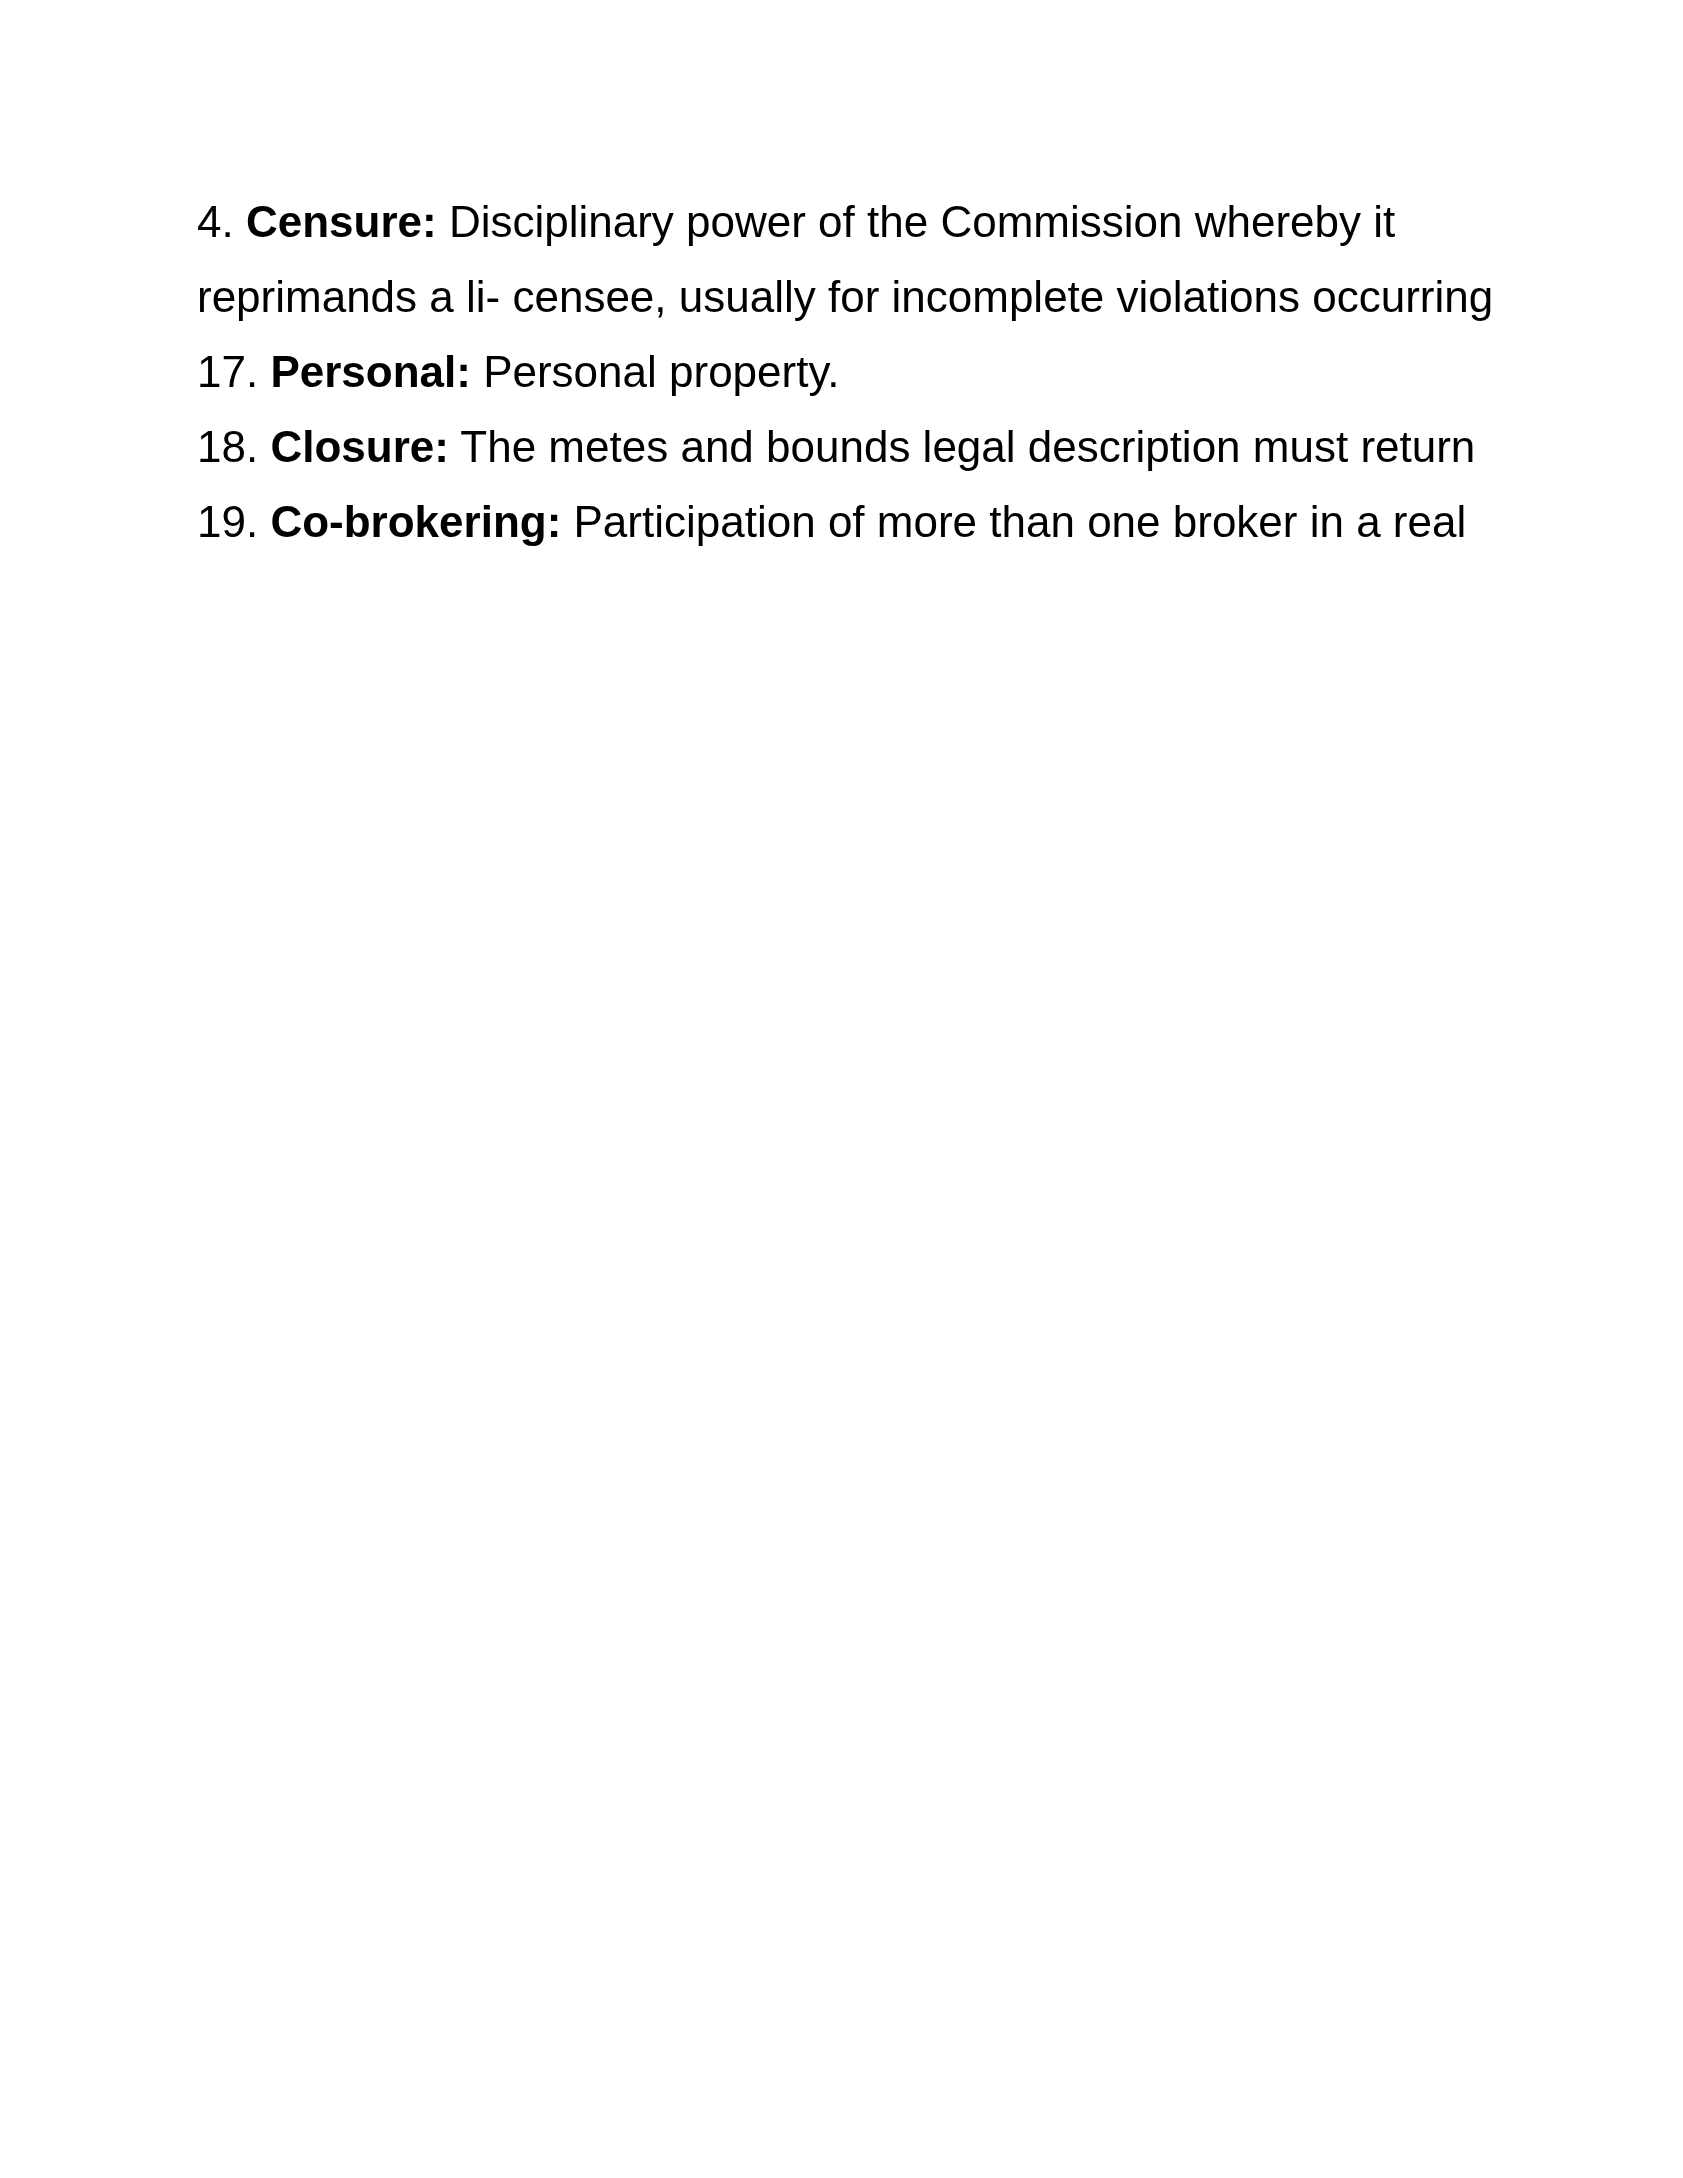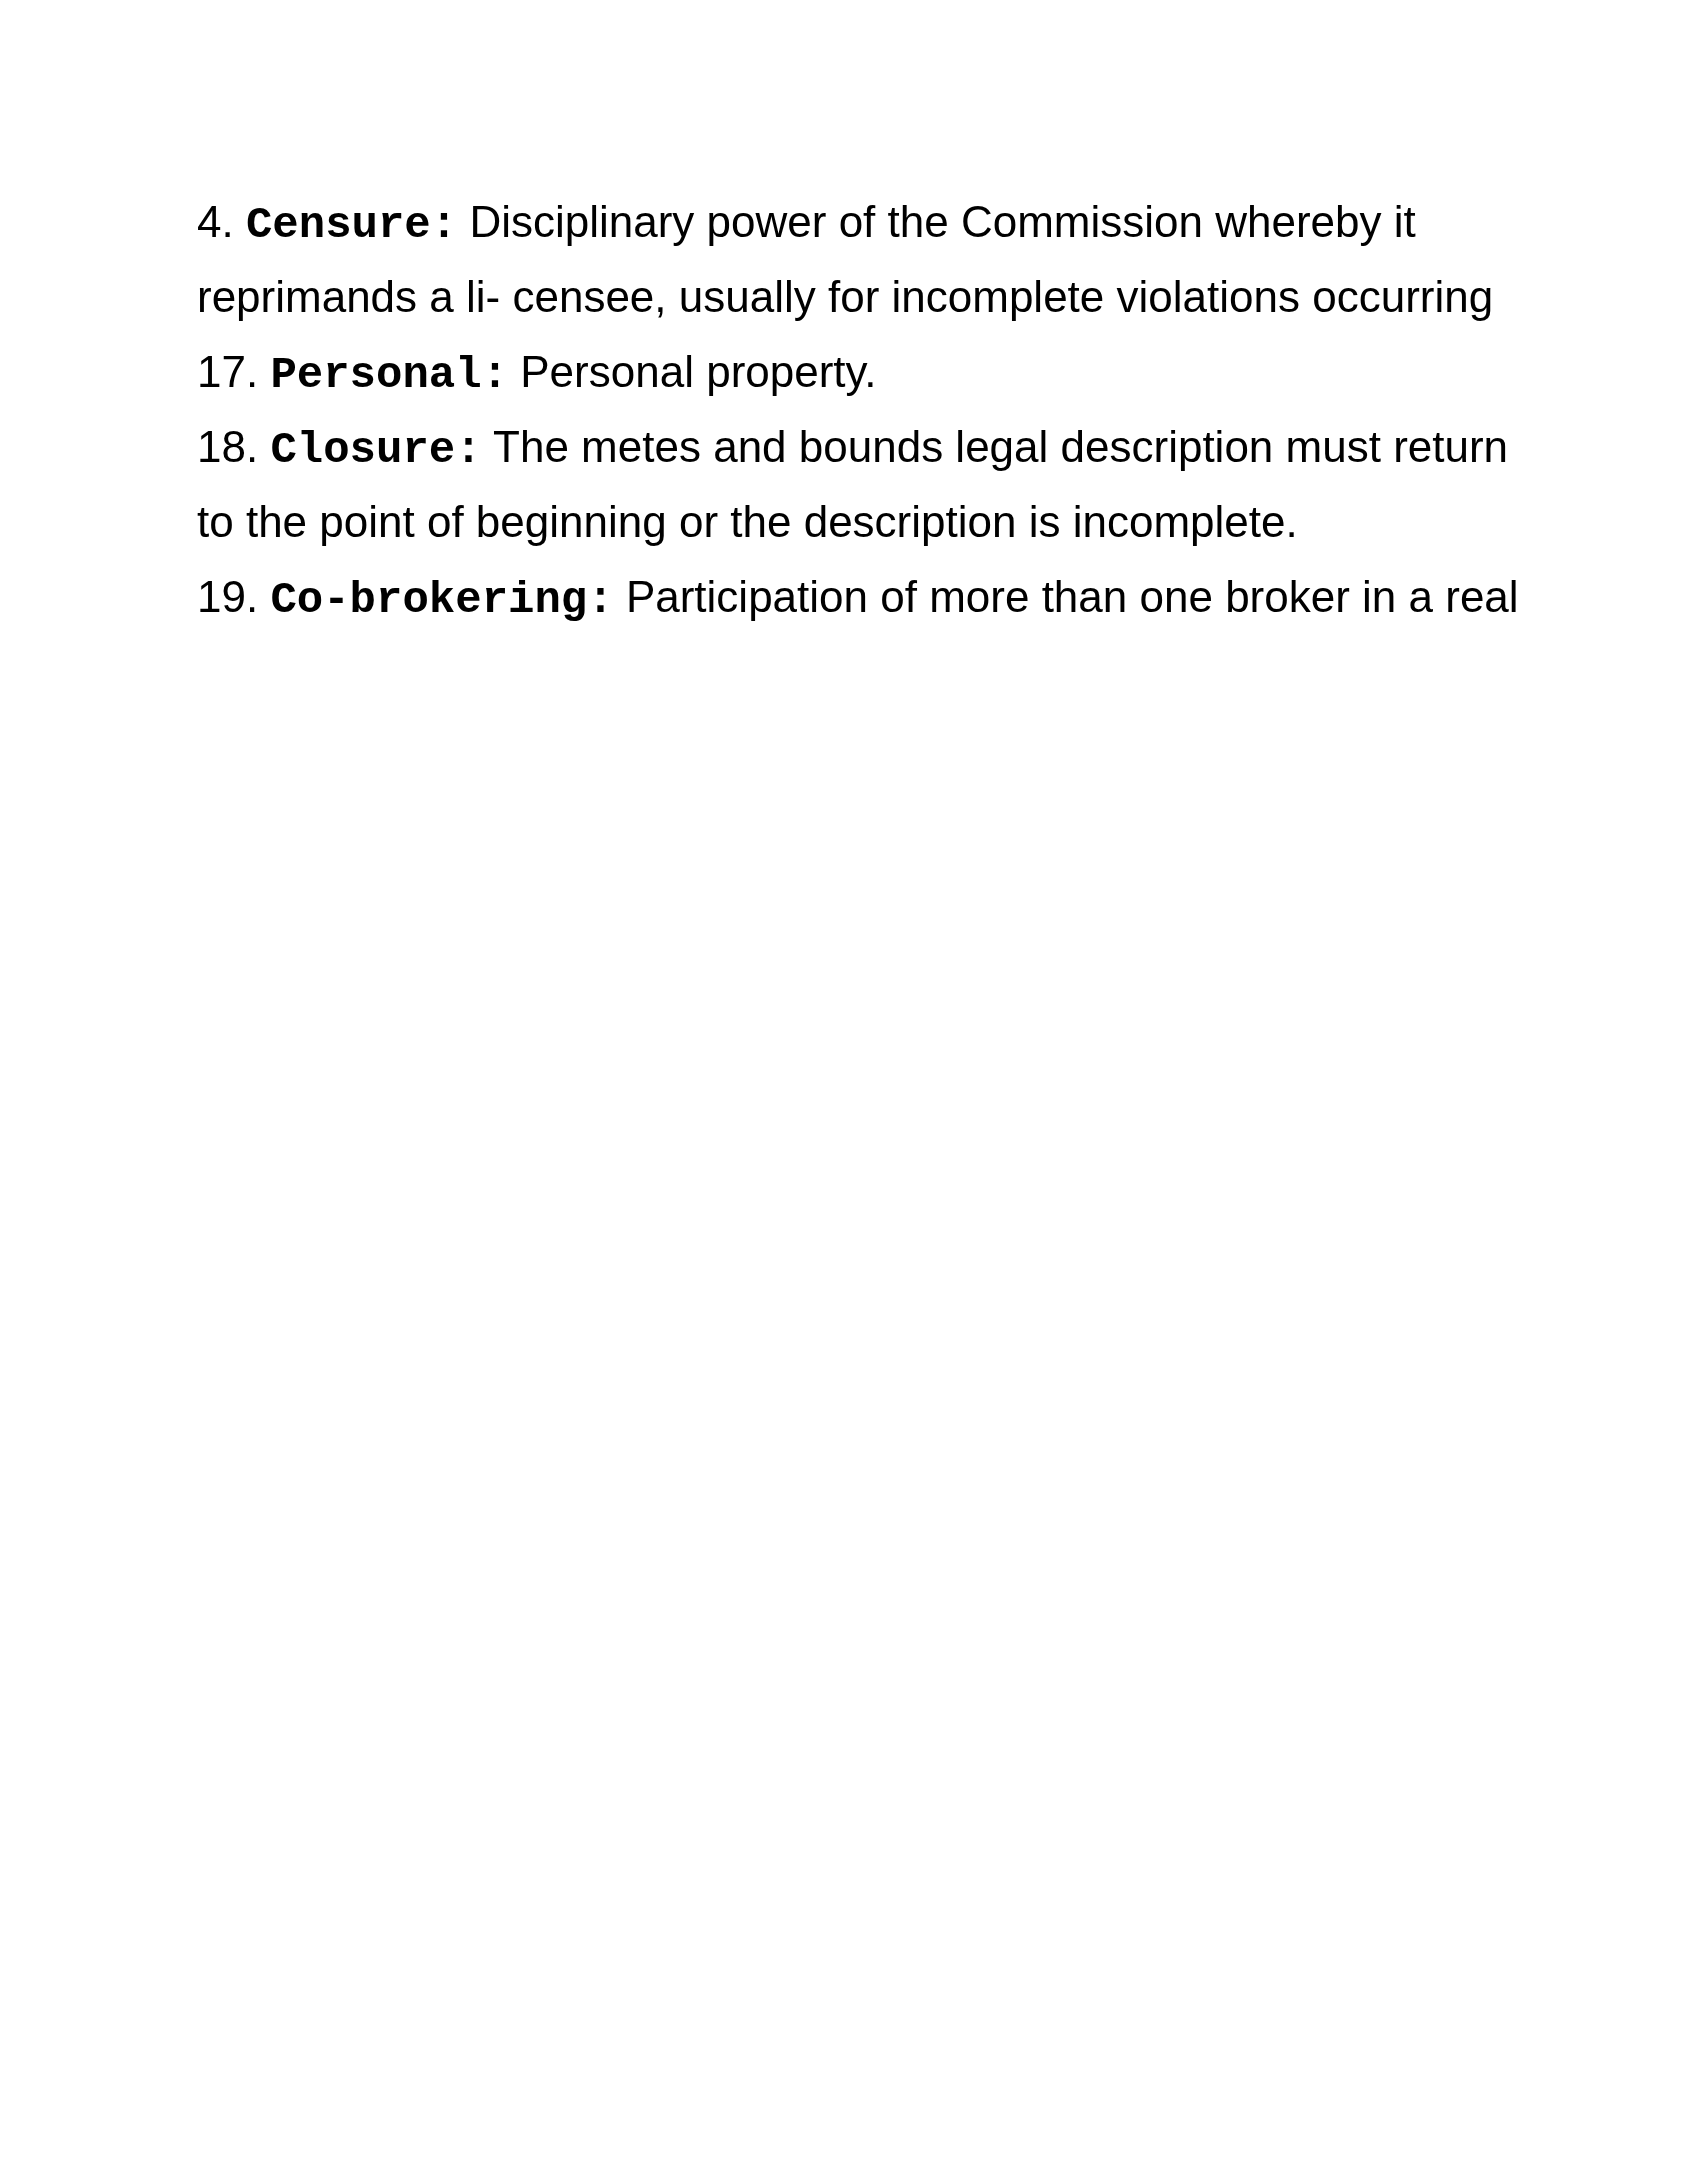--- a/index.html
+++ b/index.html
@@ -3,38 +3,37 @@
   <meta charset="utf-8">
   <style>
     html, body { margin: 0; padding: 0; background: #ffffff; }
     body { width: 1683px; height: 2178px; position: relative; overflow: hidden; }
     .page {
       position: absolute; left: 197px; top: 184px; width: 1307px;
       font-family: "Liberation Sans", sans-serif;
       font-size: 44px; line-height: 75px; color: #000000;
     }
     .line { display: block; white-space: nowrap; height: 75px; }
-    .term { font-weight: bold; font-family: Liberation Mono, monospace; }
+    .term { font-weight: bold; }
   </style>
 </head>
 <body>
 
 <div class="page">
 
   <div class="entry">
     <span class="line"><span>4.</span> <span class="term">Censure:</span><span> Disciplinary power of the Commission whereby it</span></span>
     <span class="line">reprimands a li- censee, usually for incomplete violations occurring</span>
   </div>
 
   <div class="entry">
     <span class="line"><span>17.</span> <span class="term">Personal:</span><span> Personal property.</span></span>
   </div>
 
   <div class="entry">
     <span class="line"><span>18.</span> <span class="term">Closure:</span><span> The metes and bounds legal description must return</span></span>
-    <span class="line">to the point of beginning or the description is incomplete.</span>
   </div>
 
   <div class="entry">
     <span class="line"><span>19.</span> <span class="term">Co-brokering:</span><span> Participation of more than one broker in a real</span></span>
   </div>
 </div>
 
 
 </body></html>

